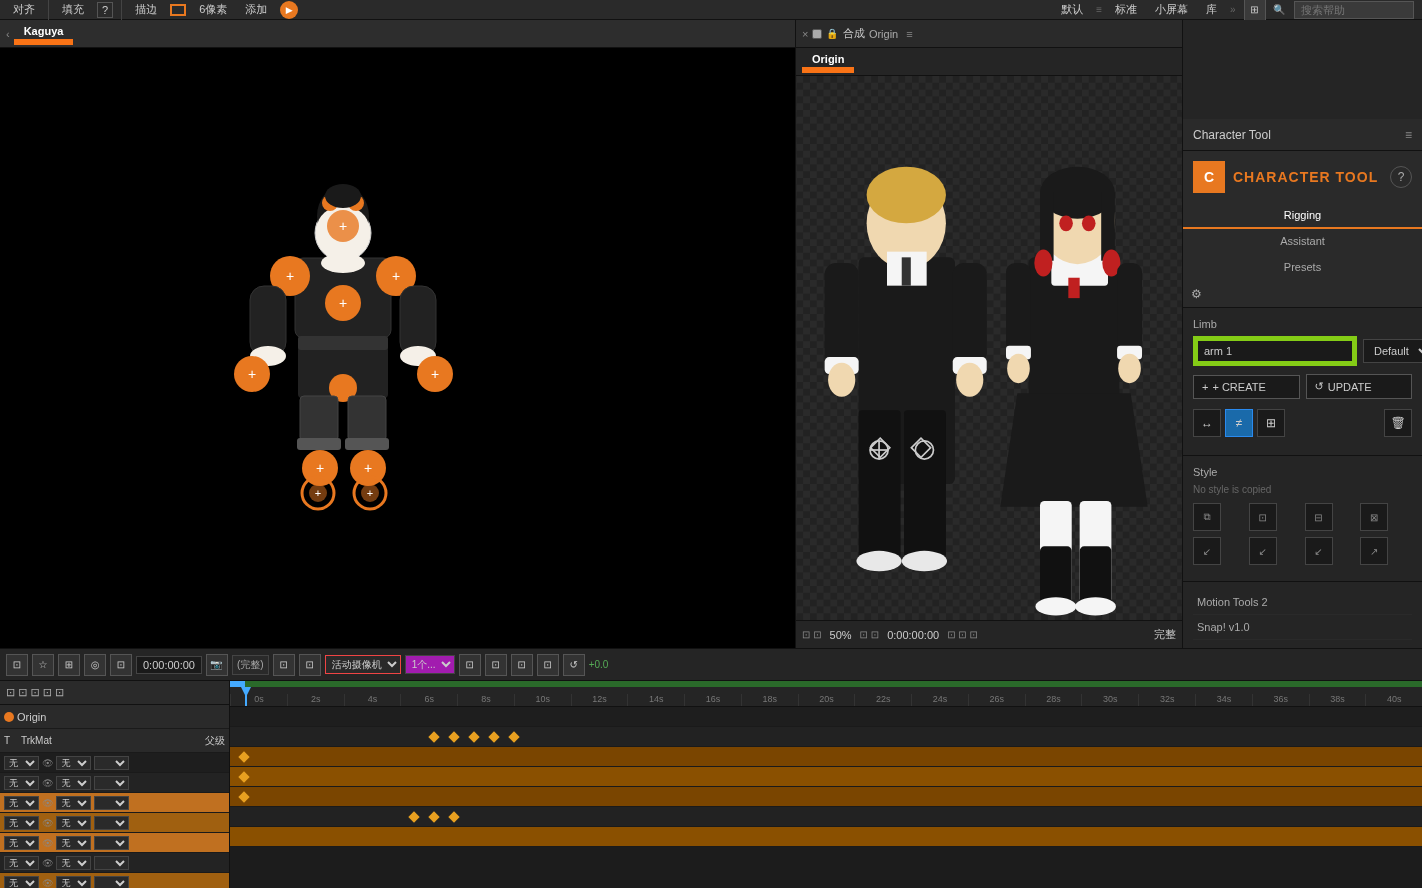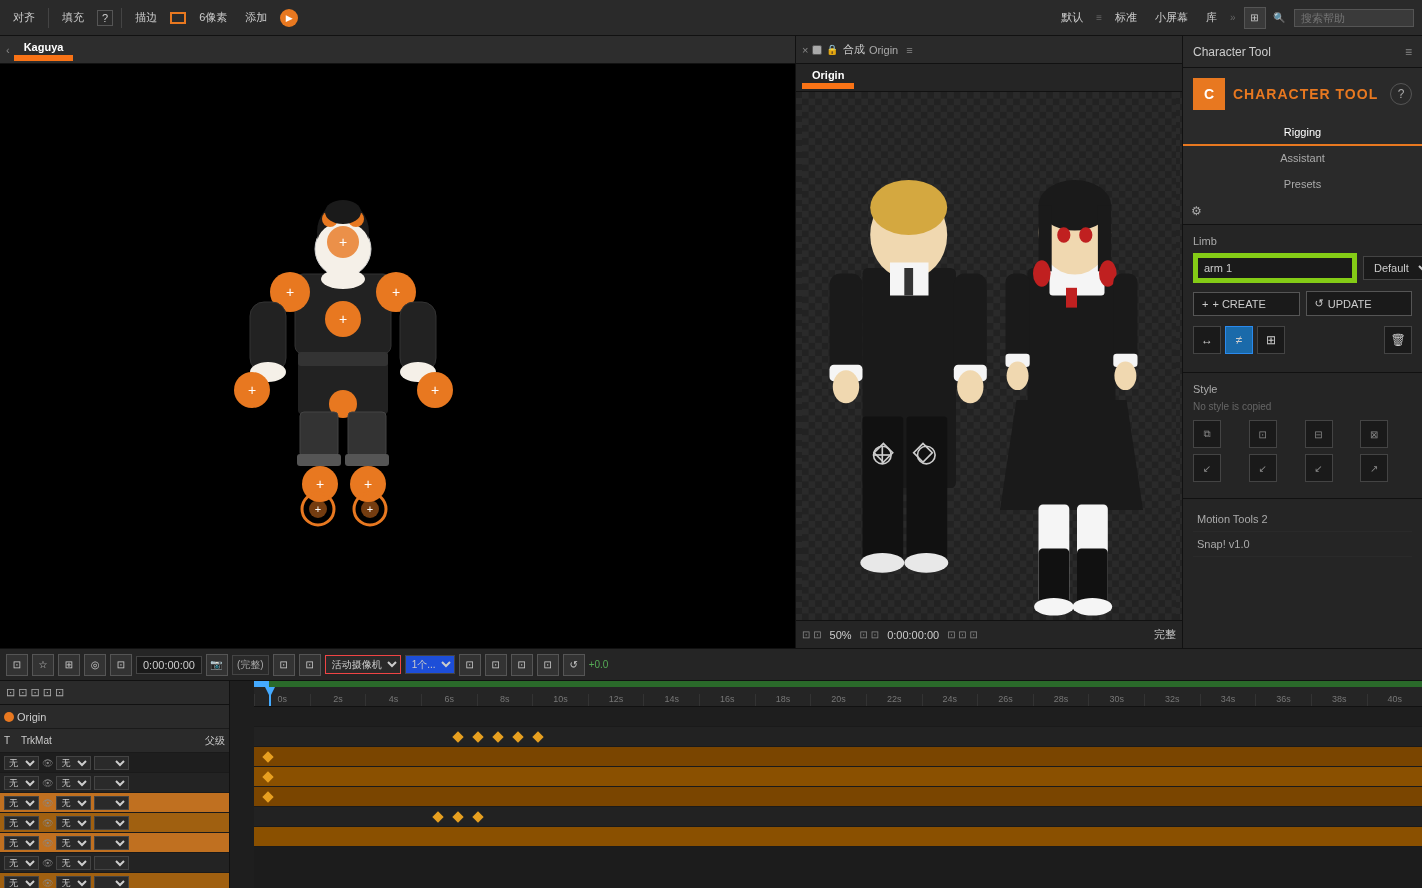--- a/index.html
+++ b/index.html
@@ -1,21 +1,21 @@
 <!DOCTYPE html>
 <html><head>
   <meta charset="utf-8">
   <style>
     * { box-sizing: border-box; margin: 0; padding: 0; }
     body { background: #1a1a1a; color: #ccc; font-family: Arial, sans-serif; font-size: 12px; width: 1422px; height: 888px; overflow: hidden; }
 
     
     .top-toolbar {
       background: #2a2a2a;
-      height: 36px;
+      height: 20px;
       display: flex;
       align-items: center;
       padding: 0 8px;
       gap: 8px;
       border-bottom: 1px solid #111;
     }
     .toolbar-item {
       color: #ccc;
       font-size: 11px;
       padding: 2px 5px;
@@ -145,21 +145,20 @@
       font-size: 9px;
       width: 35px;
     }
 
     .timeline-tracks {
       flex: 1;
       background: #1c1c1c;
       overflow-x: hidden;
       overflow-y: hidden;
       position: relative;
-      margin-left: 24px;
     }
     .track-ruler {
       height: 20px;
       background: #252525;
       position: relative;
       border-bottom: 1px solid #111;
     }
     .ruler-marks {
       display: flex;
       height: 100%;
@@ -461,20 +460,21 @@
       flex-direction: column;
       border-left: 1px solid #111;
     }
 
     .char-tool-col {
       width: 240px;
       display: flex;
       flex-direction: column;
       background: #252525;
       border-left: 1px solid #111;
+      justify-content: flex-end;
     }
 
     .close-x {
       color: #888;
       cursor: pointer;
       font-size: 11px;
     }
     .dot-indicator {
       width: 10px; height: 10px;
       background: #3a3a3a;
@@ -791,21 +791,21 @@
       <div class="ctrl-btn">◎</div>
       <div class="ctrl-btn">⊡</div>
       <span class="time-display">0:00:00:00</span>
       <div class="ctrl-btn">📷</div>
       <span style="font-size:10px;color:#aaa;background:#2a2a2a;border:1px solid #444;padding:2px 4px;">(完整)</span>
       <div class="ctrl-btn">⊡</div>
       <div class="ctrl-btn">⊡</div>
       <select style="background:#2a2a2a;border:1px solid #ef4444;color:#ccc;font-size:10px;padding:2px;">
         <option>活动摄像机</option>
       </select>
-      <select style="background:#1d4ed8;border:1px solid #444;color:#ccc;font-size:10px;padding:2px;">
+      <select style="background:#a21caf;border:1px solid #444;color:#ccc;font-size:10px;padding:2px;">
         <option>1个...</option>
       </select>
       <div class="ctrl-btn">⊡</div>
       <div class="ctrl-btn">⊡</div>
       <div class="ctrl-btn">⊡</div>
       <div class="ctrl-btn">⊡</div>
       <div class="ctrl-btn">↺</div>
       <span style="font-size:10px;color:#5a5;">+0.0</span>
     </div>
 

